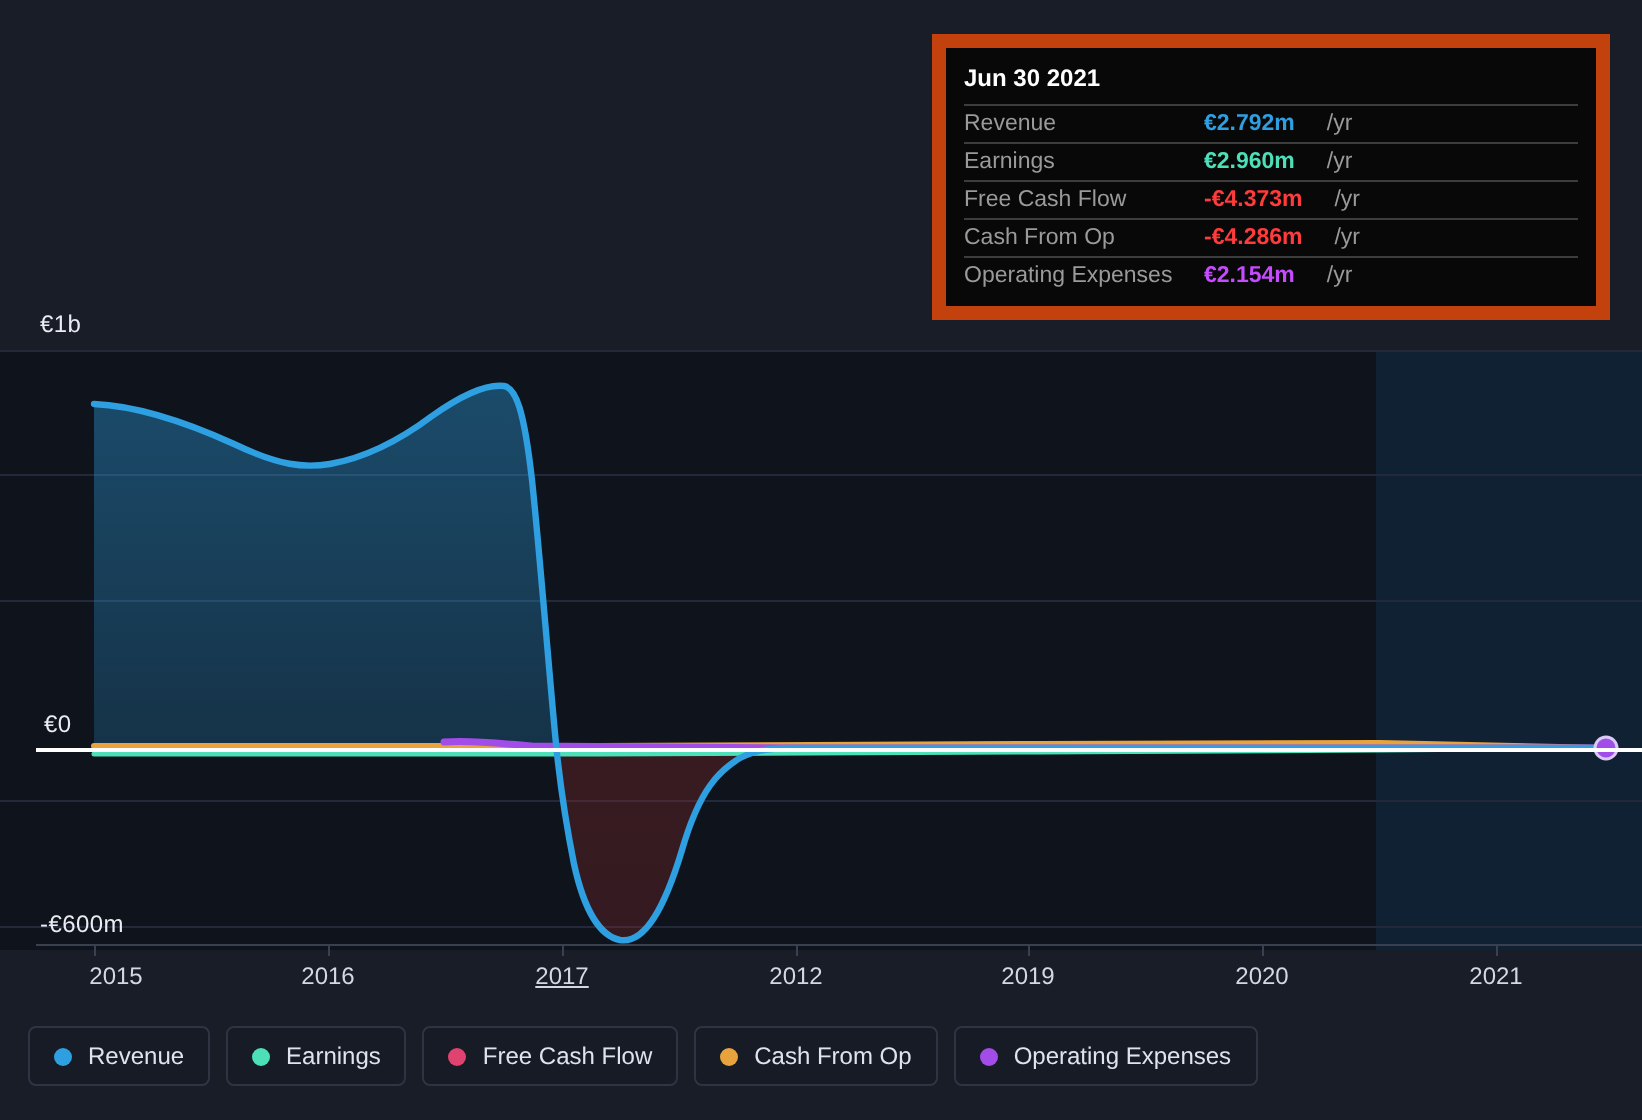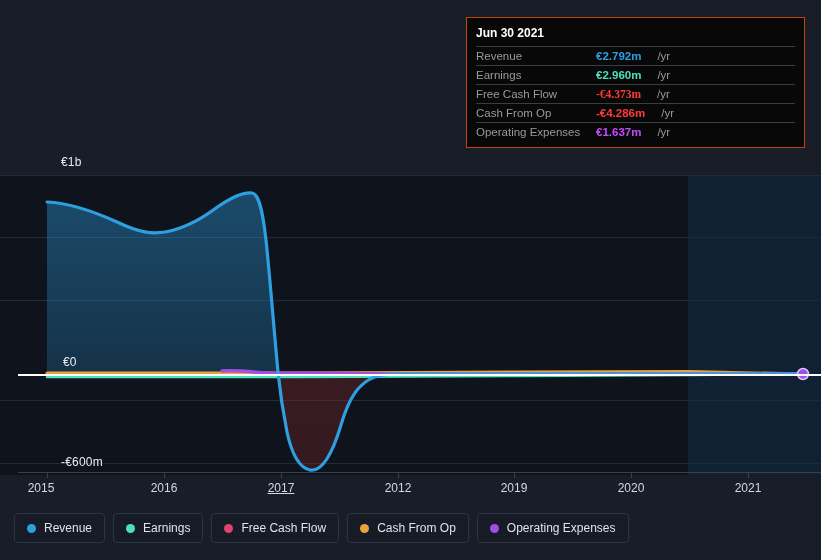--- a/index.html
+++ b/index.html
@@ -28,21 +28,21 @@
   }
   .zero-line {
     position: absolute; left: 18px; width: 803px; height: 2px;
     background: #ffffff;
     top: 374px;
   }
 
   
   .y-label {
     position: absolute; color: #e9ecf2; font-size: 12px;
-    letter-spacing: .2px; white-space: nowrap; margin-left: 41px;
+    letter-spacing: .2px; white-space: nowrap;
   }
   .x-label {
     position: absolute; top: 481px; color: #d3d8e3; font-size: 12px;
     transform: translateX(-50%); white-space: nowrap;
   }
   .x-tick {
     position: absolute; top: 472px; width: 1px; height: 6px;
     background: #39404f;
   }
   .x-axis-line {
@@ -51,21 +51,21 @@
   }
 
   
   #chart-svg { position: absolute; left: 0; top: 0; width: 821px; height: 560px; }
 
   
   .tooltip {
     position: absolute; left: 466px; top: 17px;
     width: 339px;
     background: #080808;
-    border: 1px solid #c2410c;
+    border: 7px solid #c2410c;
     padding: 7px 9px 6px 9px;
   }
   .tt-title {
     color: #ffffff; font-size: 12px; font-weight: bold;
     padding: 1px 0 6px 0;
   }
   .tt-row {
     display: flex; align-items: baseline;
     border-top: 1px solid #3d3d3d;
     padding: 3px 0 3px 0;
@@ -164,21 +164,21 @@
 
   <div class="x-axis-line"></div>
   <div class="x-tick" style="left:47px;"></div>
   <div class="x-tick" style="left:164px;"></div>
   <div class="x-tick" style="left:281px;"></div>
   <div class="x-tick" style="left:398px;"></div>
   <div class="x-tick" style="left:514px;"></div>
   <div class="x-tick" style="left:631px;"></div>
   <div class="x-tick" style="left:748px;"></div>
 
-  <div class="x-label" style="left:41px;">2015</div>
+  <div class="x-label" style="left:58px;">2015</div>
   <div class="x-label" style="left:164px;">2016</div>
   <div class="x-label" style="left:281px;text-decoration:underline;">2017</div>
   <div class="x-label" style="left:398px;">2012</div>
   <div class="x-label" style="left:514px;">2019</div>
   <div class="x-label" style="left:631px;">2020</div>
   <div class="x-label" style="left:748px;">2021</div>
 
   <div class="tooltip">
     <div class="tt-title">Jun 30 2021</div>
     <div id="tt-rows">
@@ -187,31 +187,31 @@
           <div class="tt-val" style="color: rgb(46, 159, 224);">€2.792m</div>
           <div class="tt-unit">/yr</div>
         </div>
         <div class="tt-row">
           <div class="tt-key">Earnings</div>
           <div class="tt-val" style="color: rgb(77, 224, 184);">€2.960m</div>
           <div class="tt-unit">/yr</div>
         </div>
         <div class="tt-row">
           <div class="tt-key">Free Cash Flow</div>
-          <div class="tt-val" style="color: rgb(255, 59, 59); font-family: Liberation Serif, serif;">-€4.373m</div>
+          <div class="tt-val" style="color: rgb(255, 59, 59);">-€4.373m</div>
           <div class="tt-unit">/yr</div>
         </div>
         <div class="tt-row">
           <div class="tt-key">Cash From Op</div>
           <div class="tt-val" style="color: rgb(255, 59, 59);">-€4.286m</div>
           <div class="tt-unit">/yr</div>
         </div>
         <div class="tt-row">
           <div class="tt-key">Operating Expenses</div>
-          <div class="tt-val" style="color: rgb(198, 75, 255);">€1.637m</div>
+          <div class="tt-val" style="color: rgb(198, 75, 255);">€2.154m</div>
           <div class="tt-unit">/yr</div>
         </div>
       </div>
   </div>
 
   <div class="legend" id="legend">
       <div class="legend-item">
         <span class="legend-dot" style="background: rgb(46, 159, 224);"></span>
         <span class="legend-label">Revenue</span>
       </div>

